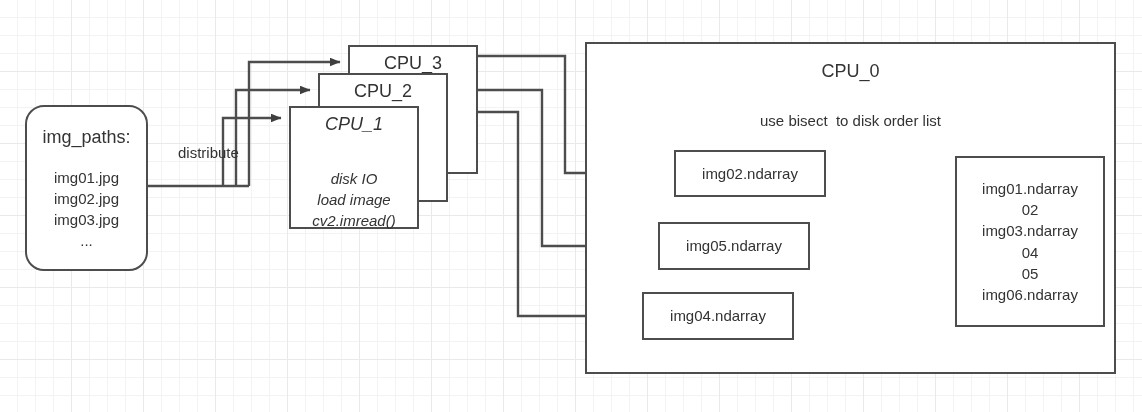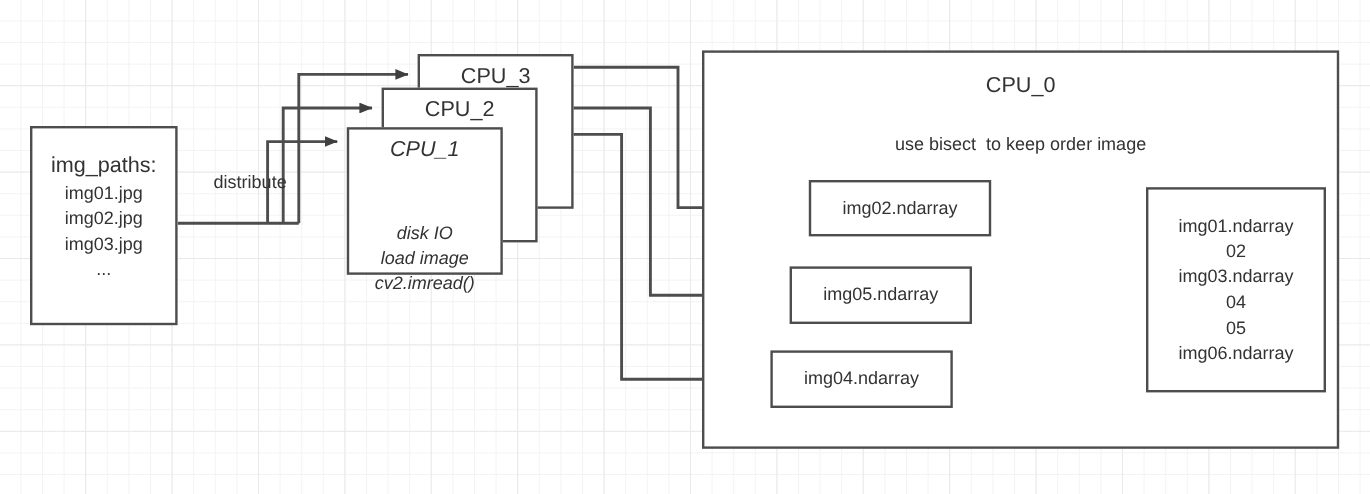--- a/index.html
+++ b/index.html
@@ -61,27 +61,27 @@
     background: transparent;
   }
   .n-title {
     font-size: 18px;
   }
   .n-body {
     font-size: 15px;
   }
 
   
-  #img-paths-box { left: 25px; top: 105px; width: 123px; height: 166px; padding-top: 18px; }
-  #img-paths-box .n-body { }
+  #img-paths-box { left: 25px; top: 105px; width: 123px; height: 166px; padding-top: 18px; border-radius: 19px; }
+  #img-paths-box .n-body { margin-top: 16px; }
 
   #cpu3-box { left: 348px; top: 45px; width: 130px; height: 129px; z-index: 3; padding-top: 4px; }
   #cpu2-box { left: 318px; top: 73px; width: 130px; height: 129px; z-index: 4; padding-top: 4px; }
   #cpu1-box { left: 289px; top: 106px; width: 130px; height: 123px; z-index: 5; padding-top: 4px; font-style: italic; }
-  #cpu1-box .n-body { margin-top: 46px; }
+  #cpu1-box .n-body { margin-top: 30px; }
 
   #cpu0-box {
     left: 585px; top: 42px; width: 531px; height: 332px;
     z-index: 1; padding-top: 15px; text-align: right;
   }
   #cpu0-box .n-sub { margin-top: 25px; }
 
   #img02-box { left: 650px; top: 150px; width: 152px; height: 47px; z-index: 3; }
   #img05-box { left: 634px; top: 222px; width: 152px; height: 48px; z-index: 3; }
   #img04-box { left: 618px; top: 292px; width: 152px; height: 48px; z-index: 3; }
@@ -142,21 +142,21 @@
 
   <div class="node" id="cpu1-box">
     <span class="n-title">CPU_1</span>
     <span class="n-body">disk IO
 load image
 cv2.imread()</span>
   </div>
 
   <div class="node" id="cpu0-box">
     <span class="n-title">CPU_0</span>
-    <span class="n-sub">use bisect  to keep order image</span>
+    <span class="n-sub">use bisect  to disk order list</span>
   </div>
 
   <div class="node centered" id="img02-box">
     <span>img02.ndarray</span>
   </div>
 
   <div class="node centered" id="img05-box">
     <span>img05.ndarray</span>
   </div>
 

